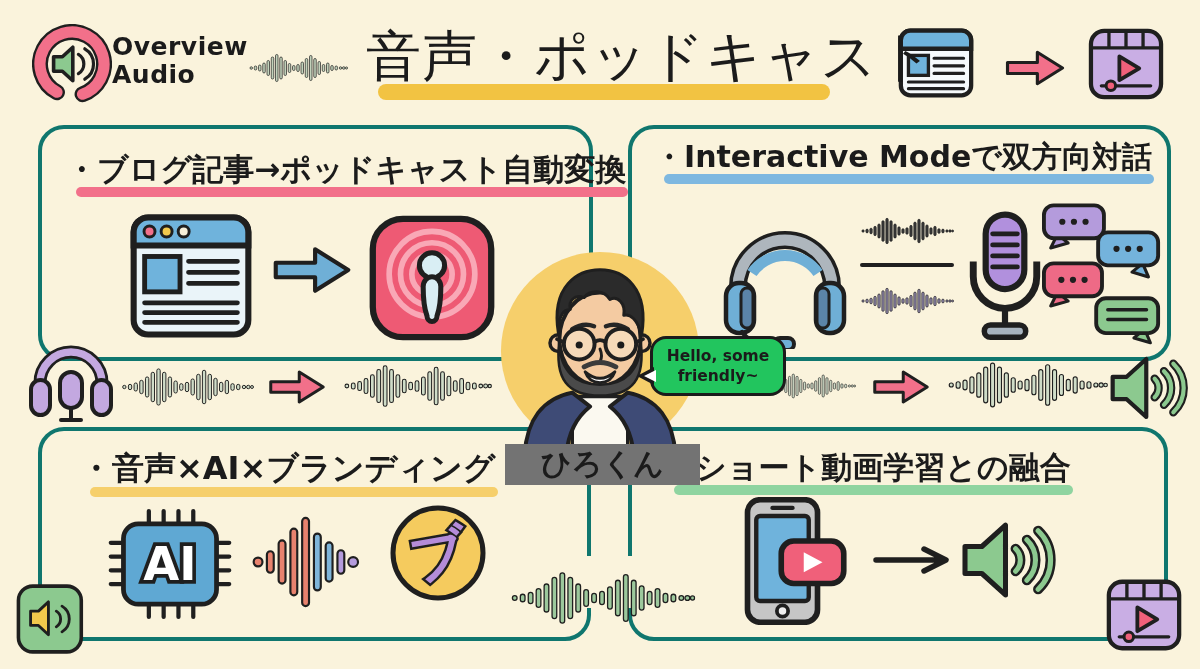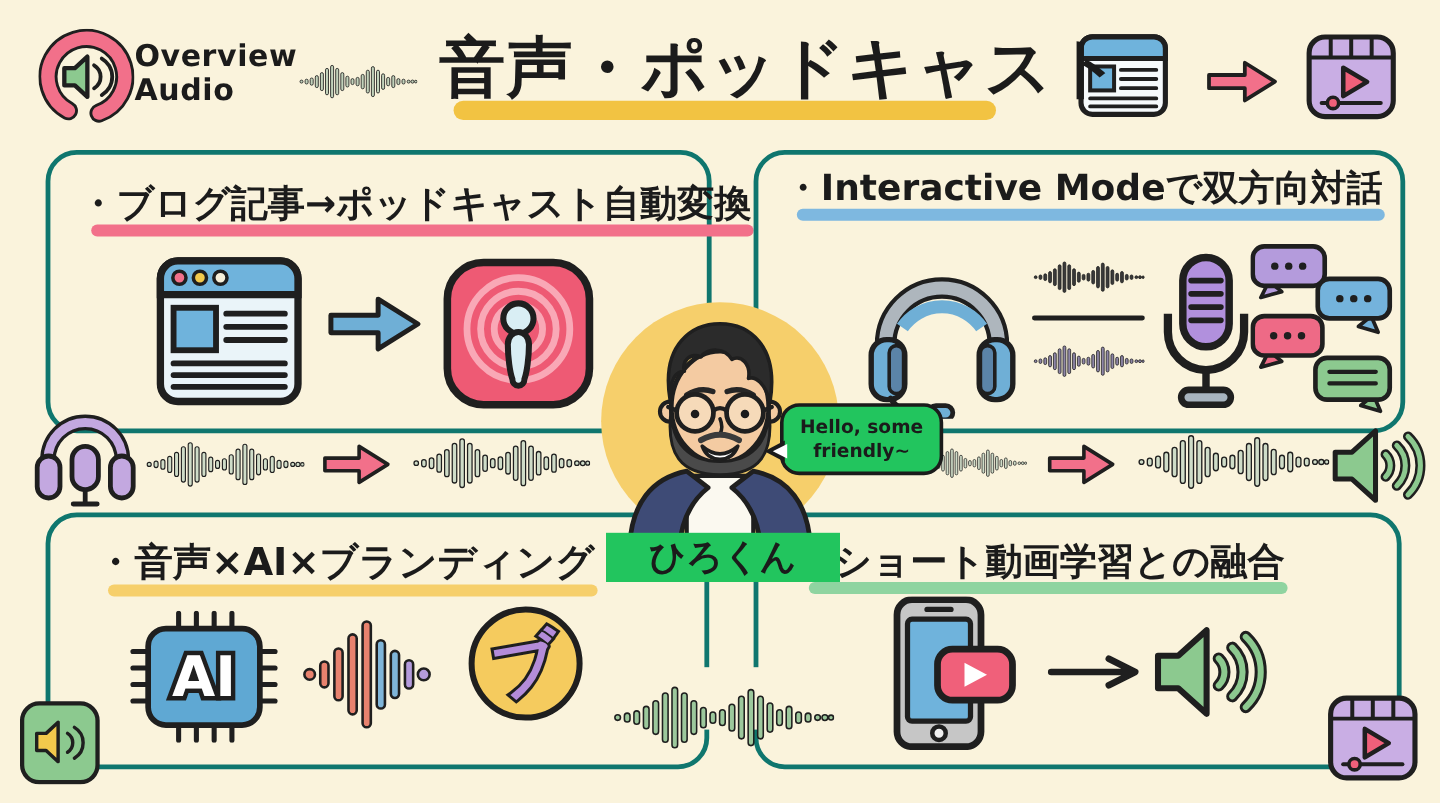--- a/index.html
+++ b/index.html
@@ -4,21 +4,21 @@
 <style>
   html,body{margin:0;padding:0;background:#FAF3DC;}
   .canvas{position:relative;width:1200px;height:669px;background:#FAF3DC;overflow:hidden;
           font-family:"DejaVu Sans",sans-serif;color:#1b1b1b;}
   .abs{position:absolute;}
   svg{display:block;}
   
   .logo-text{position:absolute;left:112px;top:33px;font-size:25px;font-weight:700;line-height:1.1;letter-spacing:0.5px;}
   .title-wrap{position:absolute;left:366px;top:20px;z-index:2;}
   .title-hl{position:absolute;left:12px;top:64px;width:452px;height:16px;background:#F2C342;border-radius:8px;z-index:0;}
-  h1.title{position:relative;margin:0;font-size:55px;font-weight:700;letter-spacing:1px;white-space:nowrap;z-index:1;}
+  h1.title{position:relative;margin:0;font-size:55px;font-weight:400;letter-spacing:1px;white-space:nowrap;z-index:1;}
   
   .panel{position:absolute;border:4px solid #0f766e;border-radius:26px;z-index:1;}
   .panel h2{position:absolute;margin:0;font-weight:800;white-space:nowrap;color:#1b1b1b;}
   .ul{position:relative;display:inline-block;}
   .ul::after{content:"";position:absolute;left:10px;right:-2px;bottom:-6px;height:10px;border-radius:6px;z-index:-1;}
   .ul-pink::after{background:#F2708A;}
   .ul-blue::after{background:#7EB8E0;}
   .ul-yellow::after{background:#F6CF6B;}
   .ul-green::after{background:#8FD4A0;}
   #panel-tl{left:38px;top:125px;width:547px;height:228px;}
@@ -31,21 +31,21 @@
   #panel-br h2{left:32px;top:16px;font-size:31px;}
   
   .char{position:absolute;left:488px;top:246px;z-index:5;}
   .bubble{position:absolute;left:650px;top:336px;width:122px;background:#22c55e;border:3.5px solid #1b1b1b;
           border-radius:16px;padding:7px 4px;text-align:center;font-weight:700;font-size:15.5px;line-height:1.3;z-index:6;}
   .bubble::before{content:"";position:absolute;left:-16px;top:28px;border-style:solid;
           border-width:9px 17px 9px 0;border-color:transparent #1b1b1b transparent transparent;}
   .bubble::after{content:"";position:absolute;left:-9px;top:31px;border-style:solid;
           border-width:6px 12px 6px 0;border-color:transparent #fff transparent transparent;}
   .char-name{position:absolute;left:505px;top:444px;width:195px;text-align:center;font-size:30px;font-weight:700;
-          background:#22c55e;z-index:5;}
+          background:#737373;z-index:5;}
   .mask{position:absolute;background:#FAF3DC;z-index:4;}
   .z5{z-index:5;} .z6{z-index:6;} .z2{z-index:2;}
 </style>
 </head>
 <body>
 
 <div class="canvas">
 
   <svg width="0" height="0" style="position:absolute" aria-hidden="true">
     <defs>

